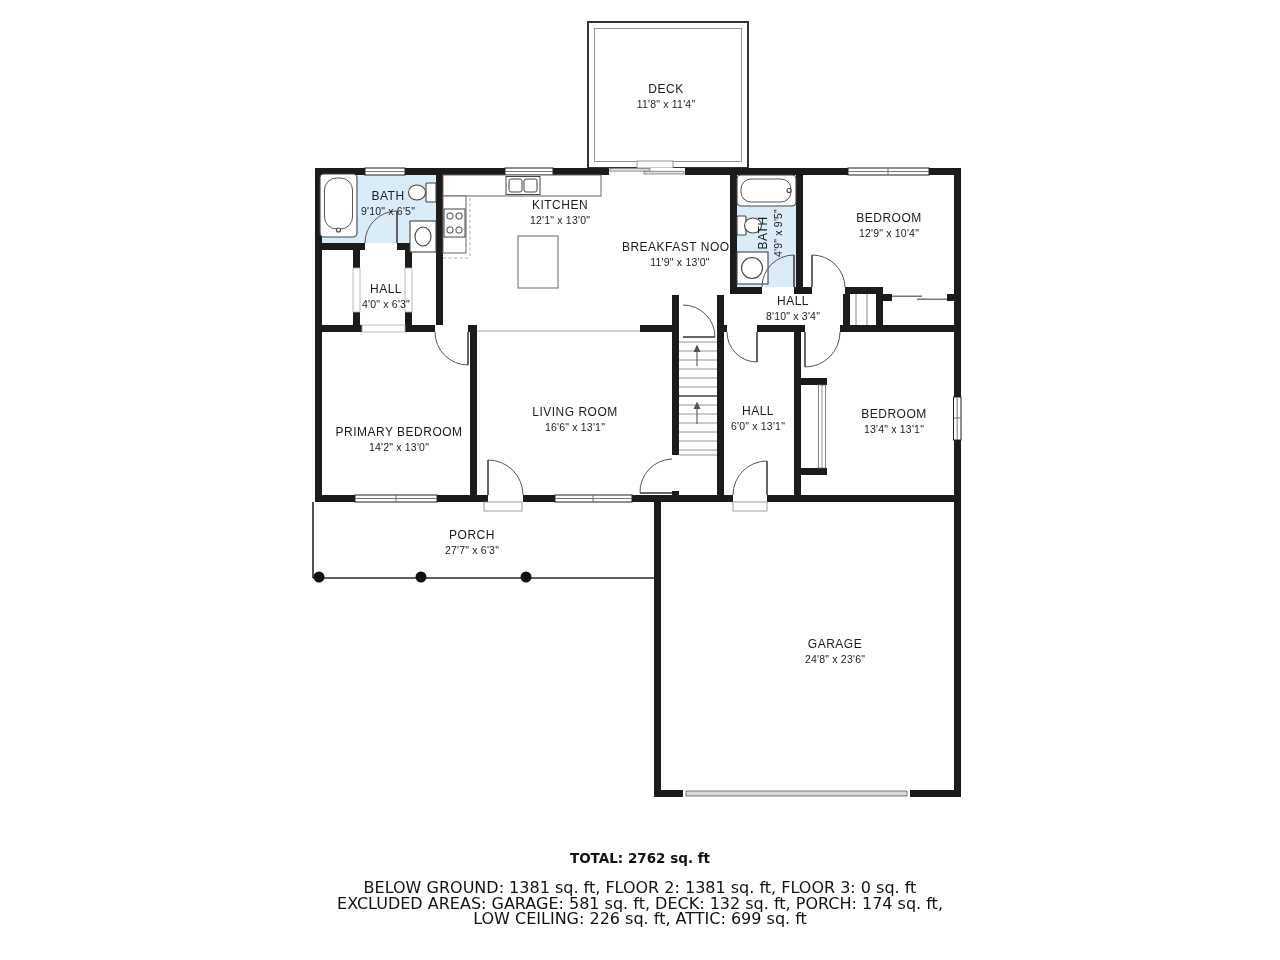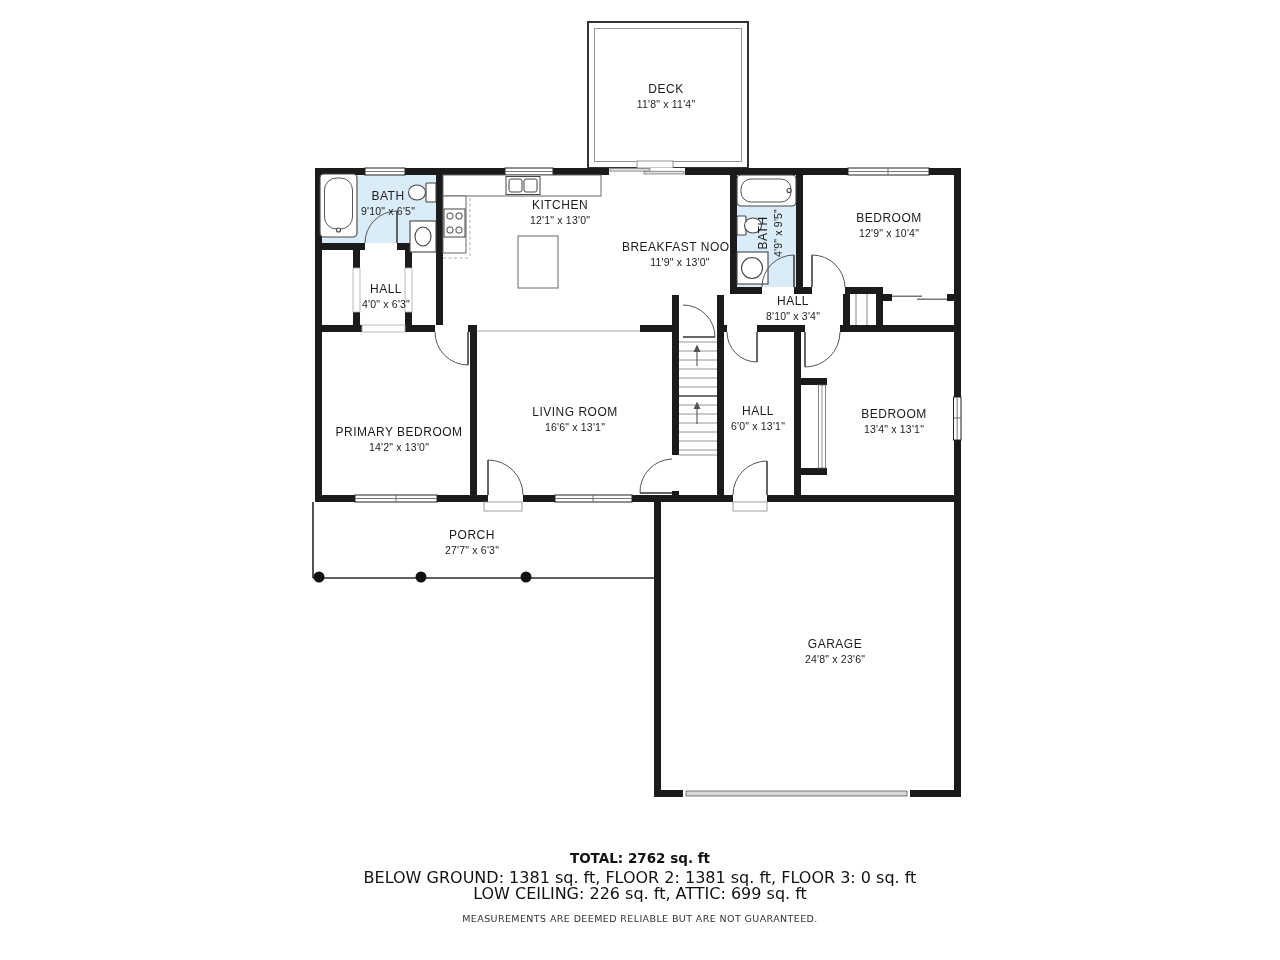--- a/index.html
+++ b/index.html
@@ -13,21 +13,21 @@
     position:absolute;transform:translate(-50%,-50%);
     text-align:center;color:#1c1c1c;white-space:nowrap;line-height:1.1;
   }
   .room-label.rot{transform:translate(-50%,-50%) rotate(-90deg);}
   .rname{font-size:12px;letter-spacing:.5px;}
   .rdims{font-size:10.5px;margin-top:2.5px;letter-spacing:.2px;}
   .summary{
     position:absolute;left:0;top:850px;width:1280px;text-align:center;
     color:#111;font-family:"DejaVu Sans",sans-serif;
   }
-  .total{font-weight:bold;font-size:13.5px;line-height:16px;margin-bottom:4px;}
+  .total{font-weight:bold;font-size:13.5px;line-height:16px;margin-bottom:14px;}
   .sline{font-size:16px;line-height:15.5px;}
   .disclaimer{font-size:9.5px;color:#333;margin-top:12px;letter-spacing:.4px;}
 </style>
 </head>
 <body>
 
 <div class="plan">
 
 <svg width="1280" height="960" viewBox="0 0 1280 960">
 
@@ -251,17 +251,17 @@
     <div class="rdims">27'7" x 6'3"</div>
   </div>
   <div class="room-label" style="left:835px;top:652px">
     <div class="rname">GARAGE</div>
     <div class="rdims">24'8" x 23'6"</div>
   </div>
 
   <div class="summary">
     <div class="total">TOTAL: 2762 sq. ft</div>
     <div class="sline">BELOW GROUND: 1381 sq. ft, FLOOR 2: 1381 sq. ft, FLOOR 3: 0 sq. ft</div>
+    <div class="sline">EXCLUDED AREAS: GARAGE: 581 sq. ft, DECK: 132 sq. ft, PORCH: 174 sq. ft,</div>
     <div class="sline">LOW CEILING: 226 sq. ft, ATTIC: 699 sq. ft</div>
-    <div class="disclaimer">MEASUREMENTS ARE DEEMED RELIABLE BUT ARE NOT GUARANTEED.</div>
   </div>
 
 </div>
 
 </body></html>

